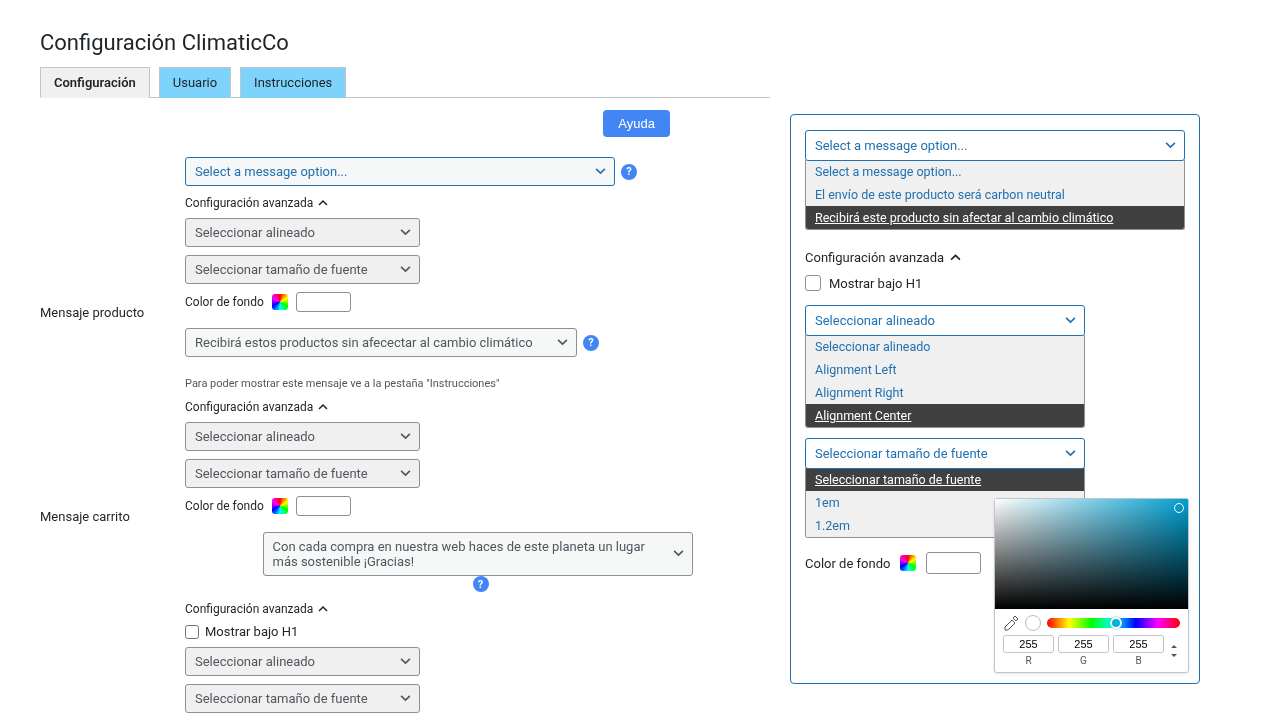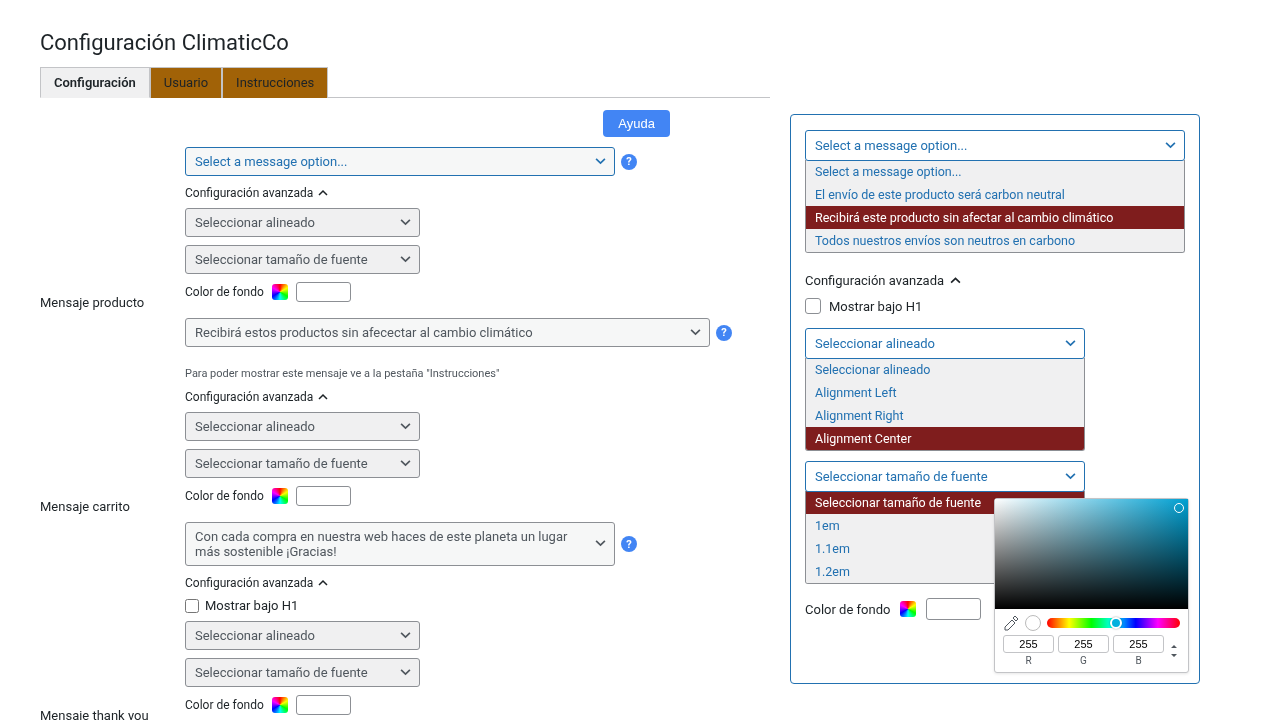--- a/index.html
+++ b/index.html
@@ -1,48 +1,48 @@
 <!DOCTYPE html>
 <html><head>
 <meta charset="utf-8">
 <style>
   * { box-sizing: border-box; margin: 0; padding: 0; }
   body { font-family: -apple-system, BlinkMacSystemFont, "Segoe UI", Roboto, sans-serif; font-size: 13px; color: #1d2327; background: #fff; }
   .page { display: flex; gap: 20px; padding: 30px 40px; }
   .left-panel { flex: 0 0 730px; }
   .right-panel { flex: 0 0 410px; border: 1.5px solid #2271b1; border-radius: 4px; padding: 15px 14px; margin-top: 84px; height: 570px; position: relative; }
   h1.page-title { font-size: 22px; font-weight: 400; margin-bottom: 12px; }
-  .tabs { border-bottom: 1px solid #c3c4c7; display: flex; gap: 0; margin-bottom: 12px; }
-  .tab { padding: 7px 13px; font-size: 13px; border: 1px solid #c3c4c7; border-bottom: none; background: #a16207; cursor: pointer; margin-right: 0; margin-bottom: -1px; }
+  .tabs { border-bottom: 1px solid #c3c4c7; display: flex; gap: 9px; margin-bottom: 12px; }
+  .tab { padding: 7px 13px; font-size: 13px; border: 1px solid #c3c4c7; border-bottom: none; background: #7dd3fc; cursor: pointer; margin-right: 0; margin-bottom: -1px; }
   .tab.active { background: #f0f0f1; border-bottom: 1px solid #f0f0f1; font-weight: 600; }
-  .help-row { text-align: right; margin-bottom: 10px; padding-right: 100px; }
+  .help-row { text-align: right; margin-bottom: 20px; padding-right: 100px; }
   .btn-primary { background: #4285f4; color: #fff; border: none; border-radius: 4px; padding: 6px 15px; font-size: 13px; cursor: pointer; }
   .form-row { display: flex; margin-bottom: 8px; align-items: flex-end; }
   .form-label { flex: 0 0 145px; font-size: 13px; padding-top: 6px; }
   .form-control { flex: 1; }
   .select-highlight { width: 430px; border: 1.5px solid #2271b1; border-radius: 3px; background: #f6f7f7; padding: 6px 28px 6px 9px; font-size: 13px; color: #2271b1; position: relative; cursor: pointer; }
-  .select-plain { width: 525px; border: 1px solid #8c8f94; border-radius: 3px; background: #f6f7f7; padding: 6px 28px 6px 9px; font-size: 13px; color: #50575e; position: relative; cursor: pointer; }
+  .select-plain { width: 392px; border: 1px solid #8c8f94; border-radius: 3px; background: #f6f7f7; padding: 6px 28px 6px 9px; font-size: 13px; color: #50575e; position: relative; cursor: pointer; }
   .select-small { width: 235px; border: 1px solid #8c8f94; border-radius: 3px; background: #f0f0f1; padding: 6px 28px 6px 9px; font-size: 13px; color: #50575e; position: relative; cursor: pointer; }
   .chev { position: absolute; right: 8px; top: 50%; transform: translateY(-50%); }
   .chev svg { width: 11px; height: 11px; }
   .help-icon { display: inline-flex; width: 16px; height: 16px; border-radius: 50%; background: #4285f4; color: #fff; align-items: center; justify-content: center; font-size: 11px; font-weight: bold; margin-left: 6px; cursor: pointer; vertical-align: middle; }
   .adv-config { font-size: 12px; margin: 10px 0 8px 0; display: flex; align-items: center; gap: 5px; cursor: pointer; }
   .adv-config svg { width: 10px; height: 10px; }
   .sub-block { margin-bottom: 8px; }
   .color-row { display: flex; align-items: center; gap: 8px; font-size: 12px; }
   .color-field { width: 55px; height: 20px; border: 1px solid #8c8f94; border-radius: 3px; background: #fff; }
   .hint { font-size: 11px; color: #50575e; margin-top: 20px; }
   .checkbox-row { display: flex; align-items: center; gap: 6px; font-size: 13px; }
   .checkbox-row input { width: 14px; height: 14px; }
 
   
   .r-select { border: 1.5px solid #2271b1; border-radius: 3px; padding: 7px 28px 7px 9px; font-size: 13px; color: #2271b1; position: relative; cursor: pointer; background: #fff; }
   .r-list { border: 1px solid #8c8f94; border-top: none; border-radius: 0 0 3px 3px; overflow: hidden; margin-top: -1px; }
   .r-item { padding: 4px 9px; font-size: 12.5px; color: #2271b1; background: #f0f0f1; cursor: pointer; }
-  .r-item.hl { background: #7f1d1d; color: #fff; }
+  .r-item.hl { background: #404040; color: #fff; text-decoration: underline; }
   .r-adv { font-size: 13px; margin: 20px 0 10px 0; display: flex; align-items: center; gap: 6px; }
   .r-checkbox { display: flex; align-items: center; gap: 8px; margin-bottom: 14px; font-size: 13px; }
   .r-checkbox .cb { width: 16px; height: 16px; border: 1.5px solid #8c8f94; border-radius: 3px; }
   .r-select2 { border: 1.5px solid #2271b1; border-radius: 3px; padding: 7px 28px 7px 9px; font-size: 13px; color: #2271b1; position: relative; cursor: pointer; background: #fff; width: 280px; }
   .r-list2 { border: 1px solid #8c8f94; border-top: none; border-radius: 0 0 3px 3px; overflow: hidden; width: 280px; margin-top: -1px; }
   .r-color-row { display: flex; align-items: center; gap: 10px; font-size: 13px; margin-top: 14px; color: #1d2327; }
   .r-color-field { width: 55px; height: 22px; border: 1px solid #8c8f94; border-radius: 3px; background: #fff; }
 
   .picker { position: absolute; right: 10px; bottom: 10px; width: 195px; border: 1px solid #c3c4c7; border-radius: 3px; padding: 0 0 6px 0; background: #fff; box-shadow: 0 1px 3px rgba(0,0,0,.1); }
   .picker-canvas { width: 100%; height: 110px; background: linear-gradient(to top, #000, transparent), linear-gradient(to right, #fff, #00a0d2); position: relative; }
@@ -159,21 +159,21 @@
           <span>Color de fondo</span>
           <span class="color-multi"></span>
           <div class="color-field"></div>
         </div>
       </div>
     </div>
 
     <div class="form-row">
       <div class="form-label">Mensaje thank you</div>
       <div class="form-control">
-        <div style="display:flex;align-items:center;">
+        <div style="display:flex;align-items:center;flex-direction:column;">
           <div class="select-plain" style="width:430px">
             <span>Con cada compra en nuestra web haces de este planeta un lugar más sostenible ¡Gracias!</span>
             <span class="chev"><svg viewBox="0 0 10 10">
                   <path d="M1 3 L5 7 L9 3" fill="none" stroke="#50575e" stroke-width="1.5"></path>
                 </svg></span>
           </div>
           <span class="help-icon">?</span>
         </div>
         <div class="adv-config">
           <span>Configuración avanzada</span>
@@ -226,21 +226,20 @@
     <div class="r-select">
       <span>Select a message option...</span>
       <span class="chev"><svg viewBox="0 0 10 10">
             <path d="M1 3 L5 7 L9 3" fill="none" stroke="#2271b1" stroke-width="1.5"></path>
           </svg></span>
     </div>
     <div class="r-list" id="r-msg-list">
         <div class="r-item">Select a message option...</div>
         <div class="r-item">El envío de este producto será carbon neutral</div>
         <div class="r-item hl">Recibirá este producto sin afectar al cambio climático</div>
-        <div class="r-item">Todos nuestros envíos son neutros en carbono</div>
       </div>
 
     <div class="r-adv">
       <span>Configuración avanzada</span>
       <svg width="11" height="11" viewBox="0 0 10 10">
           <path d="M1 7 L5 3 L9 7" fill="none" stroke="#1d2327" stroke-width="1.5"></path>
         </svg>
     </div>
 
     <div class="r-checkbox">
@@ -265,21 +264,20 @@
 
     <div class="r-select2">
       <span>Seleccionar tamaño de fuente</span>
       <span class="chev"><svg viewBox="0 0 10 10">
             <path d="M1 3 L5 7 L9 3" fill="none" stroke="#2271b1" stroke-width="1.5"></path>
           </svg></span>
     </div>
     <div class="r-list2" id="r-font-list">
         <div class="r-item hl">Seleccionar tamaño de fuente</div>
         <div class="r-item">1em</div>
-        <div class="r-item">1.1em</div>
         <div class="r-item">1.2em</div>
       </div>
 
     <div class="r-color-row">
       <span>Color de fondo</span>
       <span class="color-multi"></span>
       <div class="r-color-field"></div>
     </div>
 
     <div class="picker">

